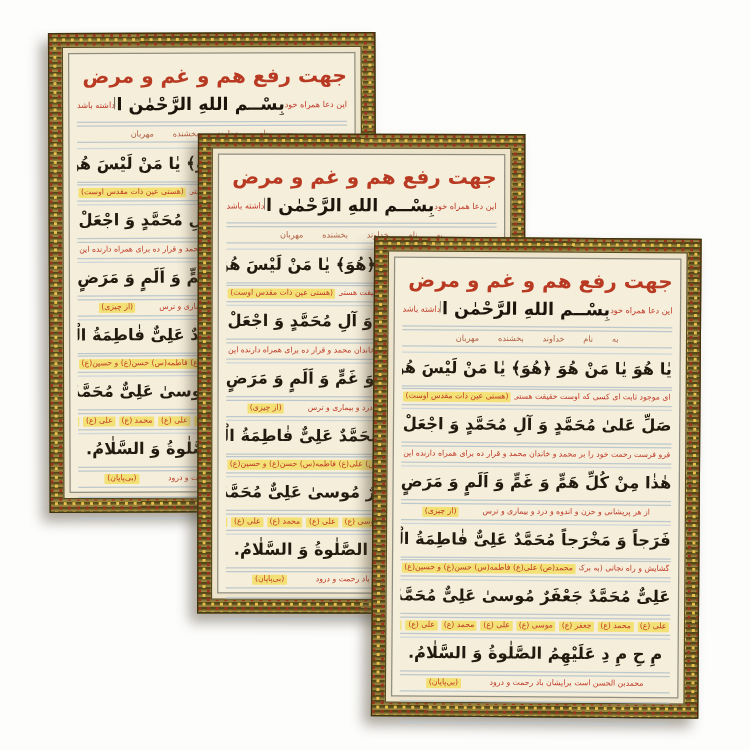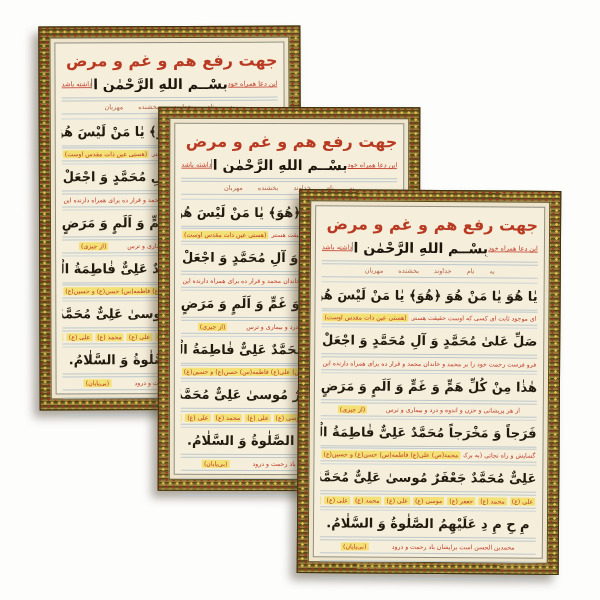--- a/index.html
+++ b/index.html
@@ -38,21 +38,20 @@
     padding:5px 0 4px 0;flex:0 0 auto;
   }
   .bismrow{
     display:flex;align-items:center;justify-content:space-between;
     border-bottom:1px solid #bcc8cd;padding:2px 0 5px 0;margin-bottom:1.5px;
     flex:0 0 auto;
   }
   .sidenote{
     color:#bf3a28;font-size:6.5px;white-space:nowrap;flex:0 0 auto;max-width:25%;
     overflow:hidden;
-    text-decoration:underline;
   }
   .bism{
     color:#1d150c;font-weight:bold;font-size:14px;white-space:nowrap;
     text-align:center;flex:1 1 auto;overflow:hidden;
   }
   .transrow{
     border-top:1px solid #bcc8cd;border-bottom:1px solid #bcc8cd;
     color:#b06246;font-size:6.5px;text-align:center;
     padding:2px 0;margin-bottom:2px;word-spacing:13px;white-space:nowrap;overflow:hidden;
     flex:0 0 auto;

